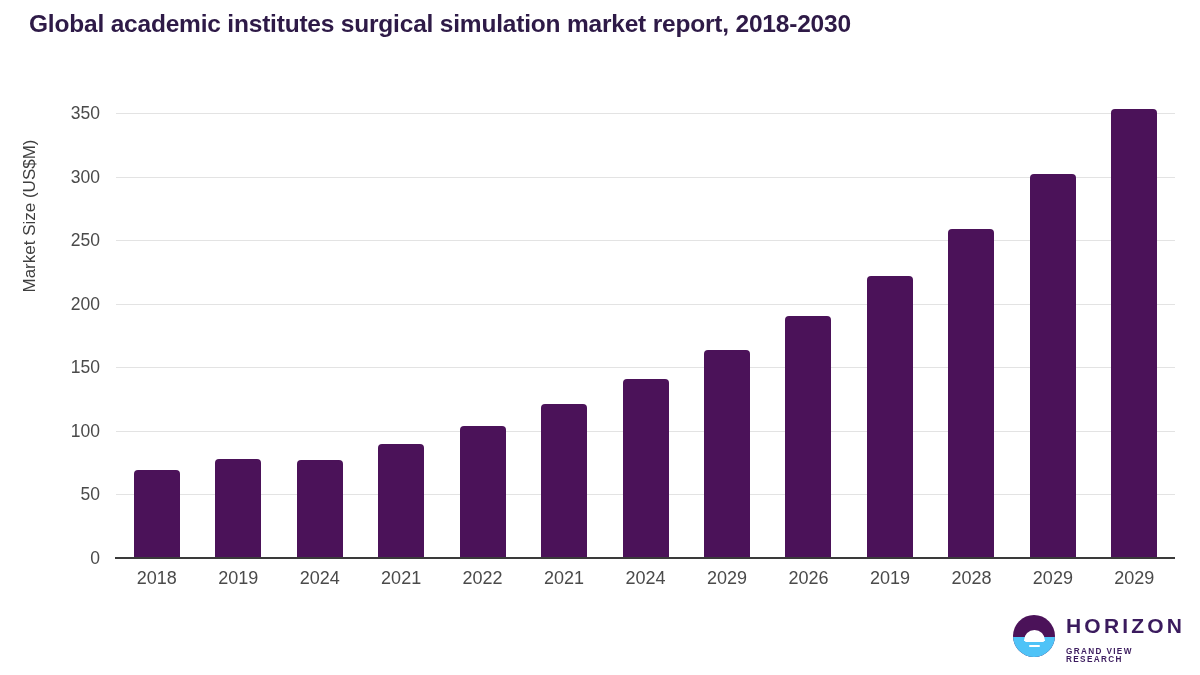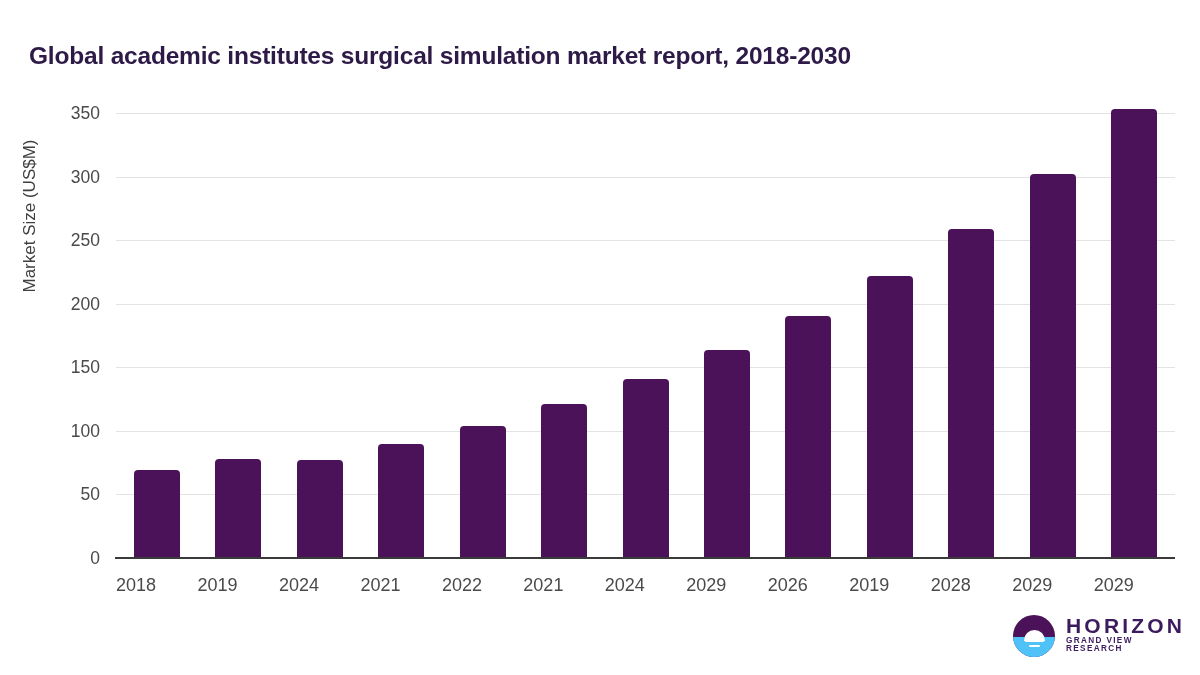--- a/index.html
+++ b/index.html
@@ -14,21 +14,21 @@
     position: relative;
     width: 1200px;
     height: 675px;
     background: #ffffff;
     overflow: hidden;
     box-sizing: border-box;
   }
   .chart-title {
     position: absolute;
     left: 29px;
-    top: 42px;
+    top: 10px;
     font-size: 24.5px;
     font-weight: bold;
     color: #2e1a47;
     letter-spacing: -0.2px;
     white-space: nowrap;
   }
   
   .plot-wrap {
     position: absolute;
     left: 0;
@@ -106,23 +106,24 @@
   .x-axis-labels {
     position: absolute;
     left: 116px;
     top: 558px;
     width: 1059px;
     height: 34px;
     display: flex;
   }
   .x-axis-labels > div {
     flex: 1 1 0;
+    text-align: center;
     font-size: 18px;
     color: #4a4a4a;
-    padding-top: 17px;
+    padding-top: 10px;
   }
   
   .footer-url {
     position: absolute;
     left: 30px;
     top: 628px;
     font-size: 13.5px;
     color: #b3b3b3;
     white-space: nowrap;
   }
@@ -184,21 +185,21 @@
     margin-left: 11px;
     line-height: 1;
   }
   .logo-word {
     font-size: 21px;
     font-weight: bold;
     color: #3b1b5e;
     letter-spacing: 3.2px;
   }
   .logo-sub {
-    margin-top: 1px;
+    margin-top: 12px;
     font-size: 8.2px;
     font-weight: bold;
     color: #3b1b5e;
     letter-spacing: 1.35px;
   }
 </style>
 </head>
 <body>
 
 <div class="page">

